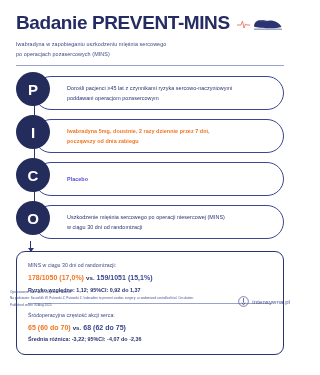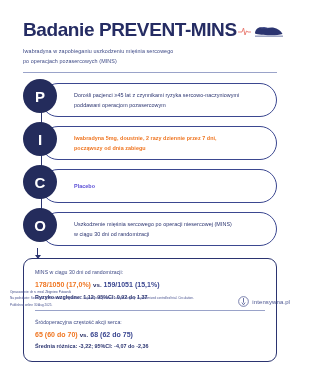--- a/index.html
+++ b/index.html
@@ -2,21 +2,21 @@
 <html><head>
 <meta charset="utf-8">
 <style>
   * { box-sizing: border-box; margin: 0; padding: 0; }
   html, body {
     width: 300px; height: 375px;
     background: #ffffff;
     font-family: "Liberation Sans", sans-serif;
     overflow: hidden;
   }
-  .page { position: relative; width: 300px; height: 312px; padding: 11px; }
+  .page { position: relative; width: 300px; height: 312px; padding: 4px; }
 
   
   .header { padding: 9px 12px 0 12px; }
   .title-row { display: flex; align-items: flex-start; justify-content: space-between; }
   .title {
     font-size: 19px; font-weight: bold; letter-spacing: -0.4px;
     color: #252c63; line-height: 1.05; white-space: nowrap;
   }
   .title .light { font-weight: bold; }
   .brandmark { width: 48px; height: 16px; flex: 0 0 auto; margin-top: 2px; }

